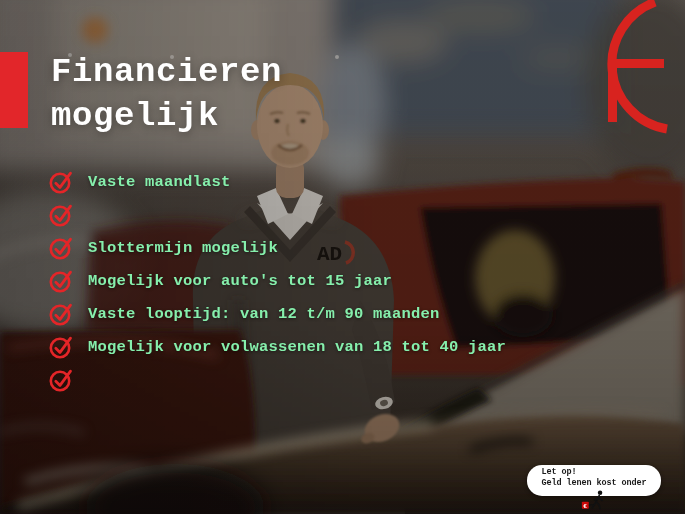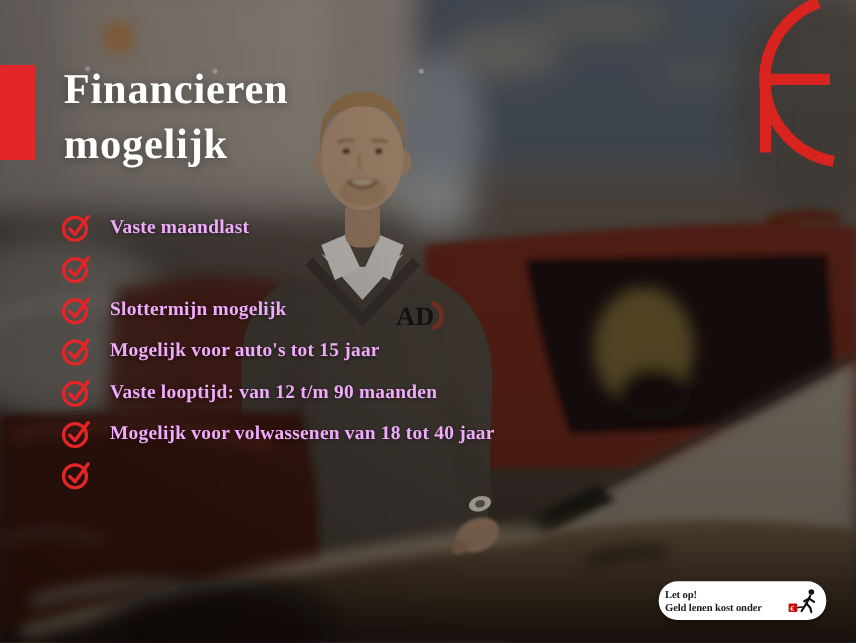--- a/index.html
+++ b/index.html
@@ -1,39 +1,39 @@
 <!DOCTYPE html>
 <html><head>
 <meta charset="utf-8">
 <style>
   html,body{margin:0;padding:0;background:#1a1614;}
   .stage{
     position:relative;width:685px;height:514px;overflow:hidden;
-    font-family:Liberation Serif, serif;background:#4e463f;
+    font-family:Liberation Mono, monospace;background:#4e463f;
   }
   .bg{position:absolute;inset:0;width:685px;height:514px;display:block;}
   .accent-bar{position:absolute;left:0;top:52px;width:28px;height:76px;background:#e2262a;}
   .title{
     position:absolute;left:51px;top:50px;margin:0;color:#ffffff;
     font-size:34px;font-weight:700;letter-spacing:.6px;line-height:44px;
     text-shadow:0 2px 8px rgba(0,0,0,.35);
   }
   .title span{display:block;}
   .benefits{position:absolute;left:48px;top:165px;margin:0;padding:0;list-style:none;}
   .benefits li{display:flex;align-items:center;height:33px;gap:13px;}
   .chk{width:27px;height:27px;flex:none;overflow:visible;}
   .benefit-label{
-    color:#f0abfc;font-size:15.5px;font-weight:700;letter-spacing:.2px;
+    color:#86efac;font-size:15.5px;font-weight:700;letter-spacing:.2px;
     text-shadow:0 1px 3px rgba(0,0,0,.5);white-space:nowrap;
   }
   .brand-mark{position:absolute;right:0;top:0;width:95px;height:135px;}
   .badge{
     position:absolute;left:527px;top:465px;width:134px;height:31px;background:#ffffff;
     border-radius:15px;display:flex;align-items:center;justify-content:space-between;
-    padding:2px 5px;box-sizing:border-box;box-shadow:0 1px 4px rgba(0,0,0,.45);
+    padding:2px 5px;box-sizing:border-box;box-shadow:0 1px 4px rgba(0,0,0,.45);flex-direction:column;
   }
   .badge-text{font-size:8.5px;font-weight:700;line-height:10.5px;color:#1a1a1a;letter-spacing:-.1px;}
   .euro-drag{width:26px;height:24px;flex:none;}
 </style>
 </head>
 <body>
 
 <div class="stage">
 
   <svg class="bg" viewBox="0 0 685 514" preserveAspectRatio="none" aria-hidden="true">

